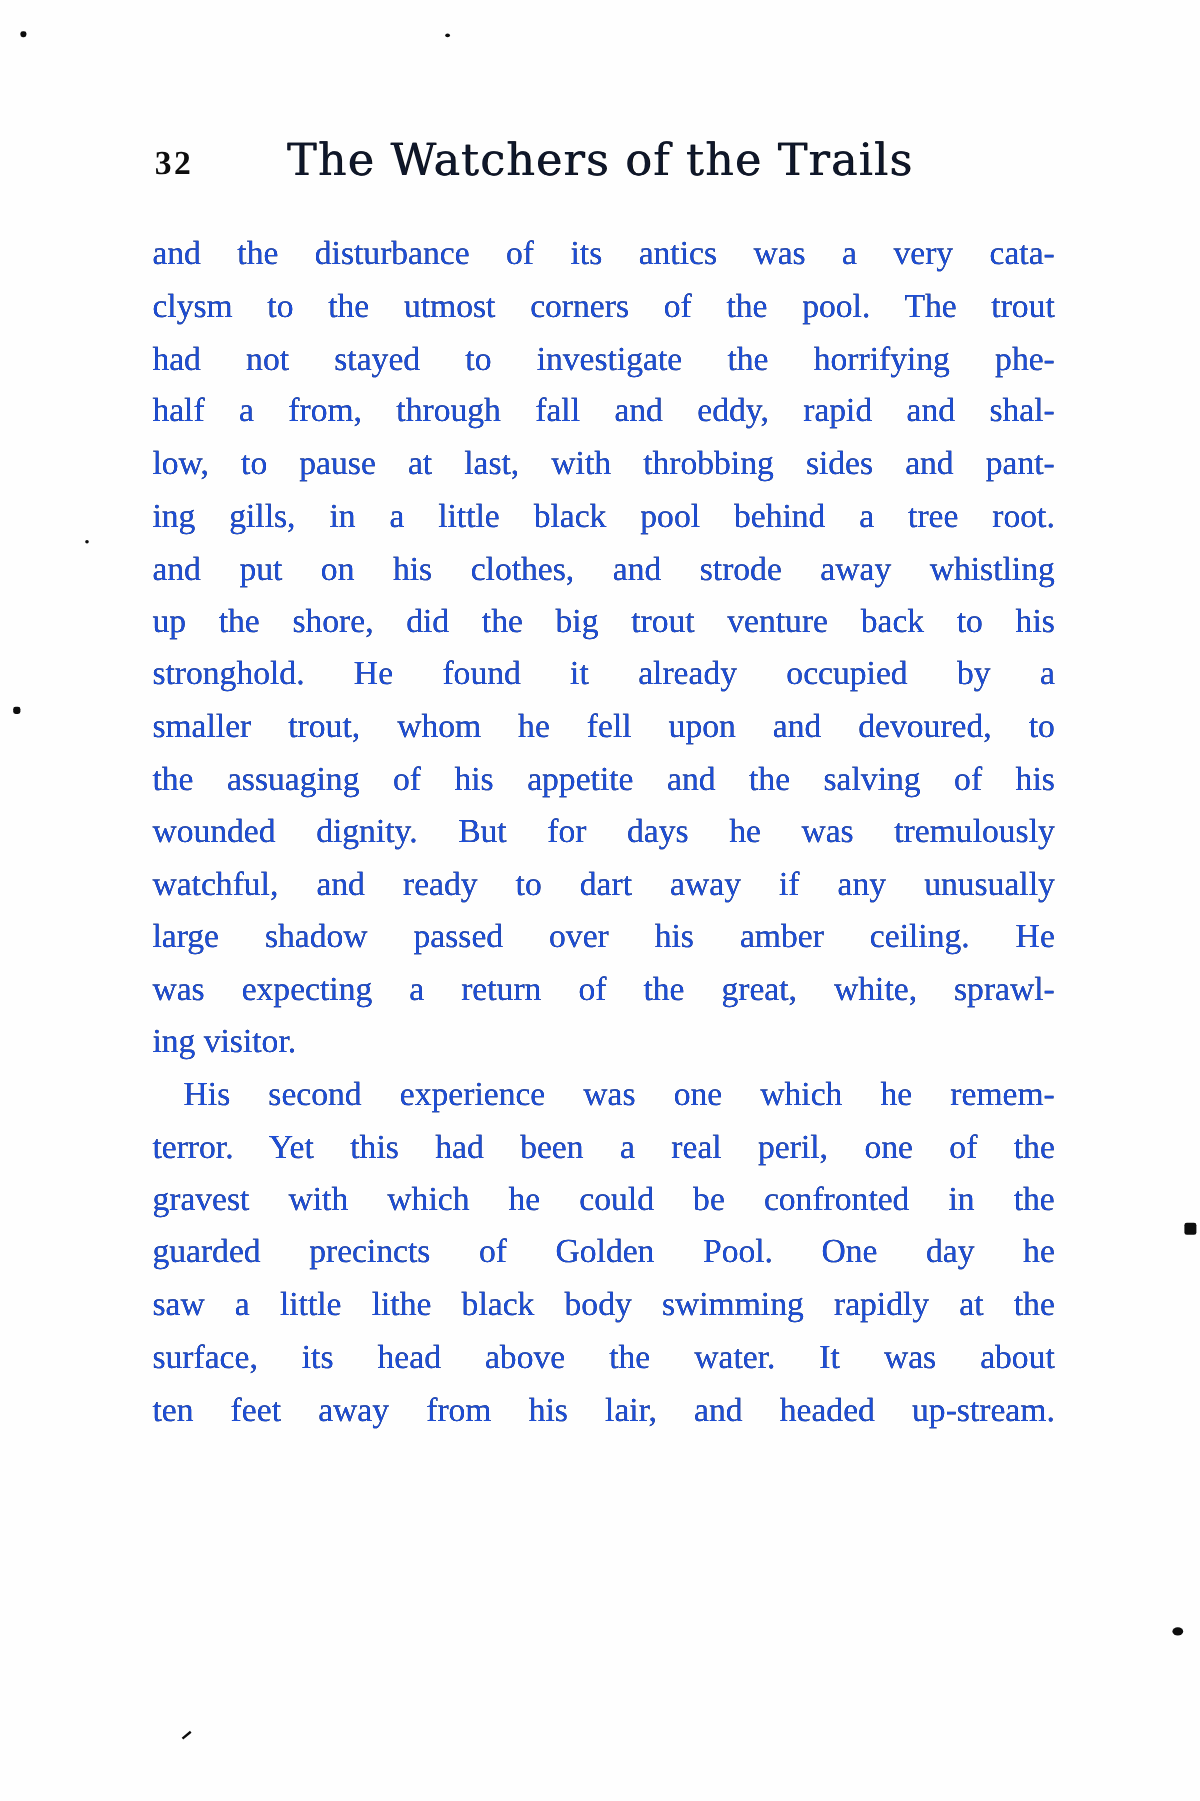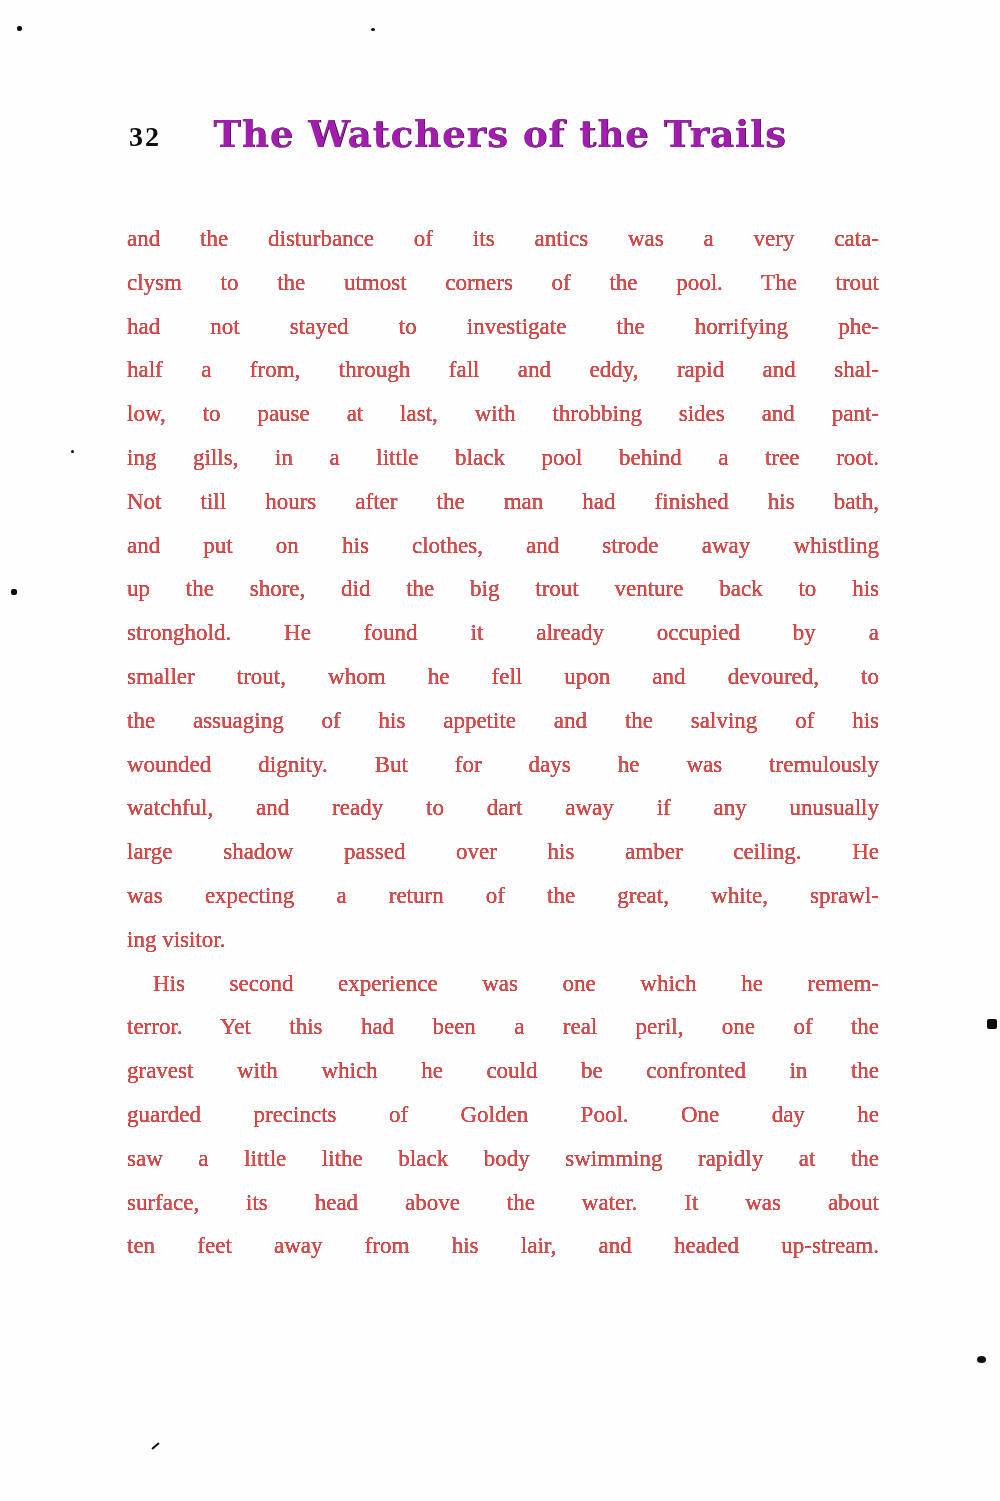--- a/index.html
+++ b/index.html
@@ -27,37 +27,36 @@
     letter-spacing: 2px;
     color: #0d0d0d;
   }
   .running-header {
     position: absolute;
     left: 50%;
     transform: translateX(-50%);
     top: 112px;
     font-family: "DejaVu Serif", serif;
     font-size: 37px;
-    font-weight: bold;
+    font-weight: normal;
     letter-spacing: 1px;
     white-space: nowrap;
-    color: #a21caf;
+    color: #0f172a;
     text-shadow: 0.6px 0 0 #0d0d0d;
   }
   .body-text {
     position: absolute;
     left: 127px;
     top: 190px;
     width: 752px;
     font-family: "Liberation Serif", serif;
-    font-size: 23px;
+    font-size: 28px;
     line-height: 43.8px;
-    color: #ef4444;
+    color: #1d4ed8;
     text-shadow: 0 0 0.4px #0d0d0d;
-    margin-top: 27px;
   }
   .line {
     text-align: justify;
     text-align-last: justify;
     height: 43.8px;
     white-space: nowrap;
   }
   .line.pend {
     text-align-last: left;
     white-space: normal;
@@ -87,21 +86,20 @@
   <div class="page-number">32</div>
   <div class="running-header">The Watchers of the Trails</div>
 
   <div class="body-text">
     <div class="line">and the disturbance of its antics was a very cata-</div>
     <div class="line">clysm to the utmost corners of the pool.  The trout</div>
     <div class="line">had not stayed to investigate the horrifying phe-</div>
     <div class="line">half a from, through fall and eddy, rapid and shal-</div>
     <div class="line">low, to pause at last, with throbbing sides and pant-</div>
     <div class="line">ing gills, in a little black pool behind a tree root.</div>
-    <div class="line">Not till hours after the man had finished his bath,</div>
     <div class="line">and put on his clothes, and strode away whistling</div>
     <div class="line">up the shore, did the big trout venture back to his</div>
     <div class="line">stronghold.  He found it already occupied by a</div>
     <div class="line">smaller trout, whom he fell upon and devoured, to</div>
     <div class="line">the assuaging of his appetite and the salving of his</div>
     <div class="line">wounded dignity.  But for days he was tremulously</div>
     <div class="line">watchful, and ready to dart away if any unusually</div>
     <div class="line">large shadow passed over his amber ceiling.  He</div>
     <div class="line">was expecting a return of the great, white, sprawl-</div>
     <div class="line pend">ing visitor.</div>

